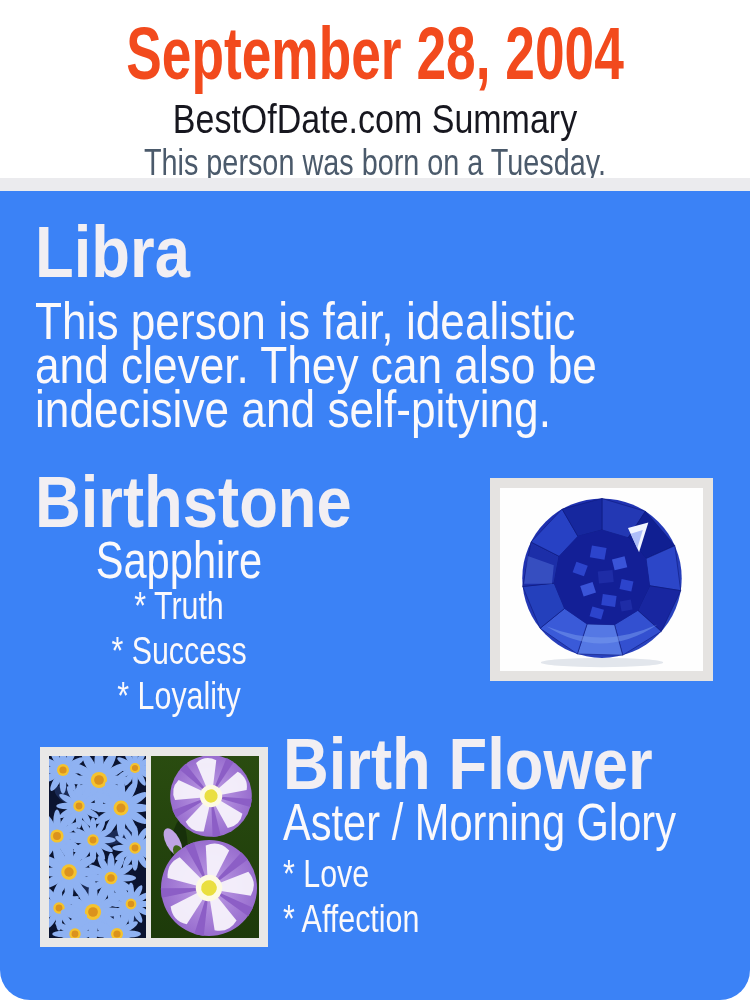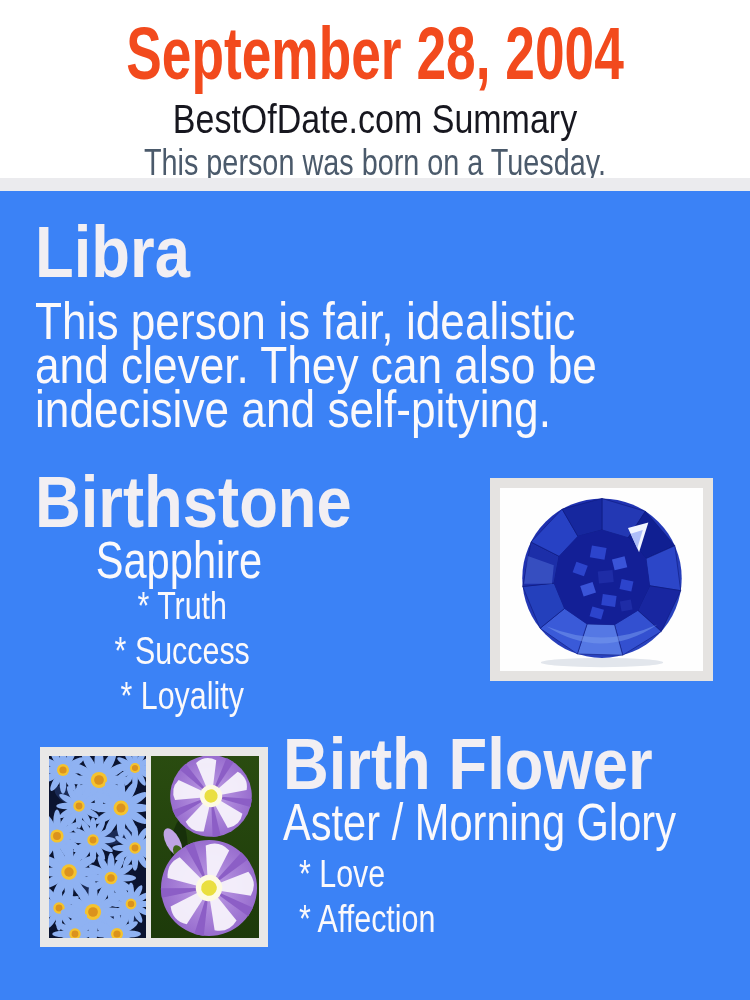--- a/index.html
+++ b/index.html
@@ -1,37 +1,37 @@
 <!DOCTYPE html>
 <html><head>
 <meta charset="utf-8">
 <style>
   html,body{margin:0;padding:0;background:#fff;}
   .page{position:relative;width:750px;height:1000px;overflow:hidden;background:#fff;
-        font-family:"Liberation Sans","DejaVu Sans",sans-serif;}
+        font-family:"Liberation Sans","DejaVu Sans",sans-serif;border-radius:30px;}
   
   .header{position:absolute;left:0;top:0;width:750px;height:178px;background:#ffffff;text-align:center;}
   .date-title{margin:0;padding-top:16px;font-size:74px;line-height:76px;font-weight:bold;color:#F24A1D;
         transform:scaleX(.72);transform-origin:50% 0;white-space:nowrap;}
   .site-line{margin-top:6px;font-size:40px;line-height:42px;font-weight:400;color:#17171F;
         transform:scaleX(.85);transform-origin:50% 0;white-space:nowrap;}
   .weekday-line{margin-top:4px;font-size:36px;line-height:38px;color:#4B5A6B;
         transform:scaleX(.8);transform-origin:50% 0;white-space:nowrap;}
   .divider{position:absolute;left:0;top:178px;width:750px;height:13px;background:#EBEBEE;}
   
   .panel{position:absolute;left:0;top:191px;width:750px;height:809px;background:#3b82f6;overflow:hidden;}
   .h-big{margin:0;font-size:72px;line-height:66px;font-weight:bold;color:#F2EFF3;
         transform:scaleX(.88);transform-origin:0 0;white-space:nowrap;}
   .sub-name{margin:0;font-size:52px;line-height:50px;font-weight:400;color:#FBF9FB;
         transform:scaleX(.8);transform-origin:0 0;white-space:nowrap;}
   .desc{position:absolute;left:35px;top:108px;width:695px;font-size:52px;line-height:44px;color:#FBF9FB;
         transform:scaleX(.85);transform-origin:0 0;margin:0;}
   .zodiac-title{position:absolute;left:35px;top:28px;}
   .bs-block{position:absolute;left:35px;top:278px;text-align:center;}
-  .trait-list{list-style:none;margin:16px;padding:0;margin-top:0;}
+  .trait-list{list-style:none;margin:0;padding:0;margin-top:0;}
   .trait-list li{font-size:38px;line-height:42px;margin-bottom:3px;color:#FBF9FB;
         transform:scaleX(.8);transform-origin:0 0;white-space:nowrap;}
   .bf-block{position:absolute;left:283px;top:540px;}
   .bf-block .trait-list{margin-top:6px;}
   
   .gem-box{position:absolute;left:490px;top:287px;width:223px;height:203px;box-sizing:border-box;
         border:10px solid #E5E3E1;background:#FEFEFE;display:flex;align-items:center;justify-content:center;}
   .flower-box{position:absolute;left:40px;top:556px;width:228px;height:200px;box-sizing:border-box;
         background:#E9E8E7;padding:9px;display:flex;gap:5px;}
   .flower-box svg{display:block;height:182px;}

